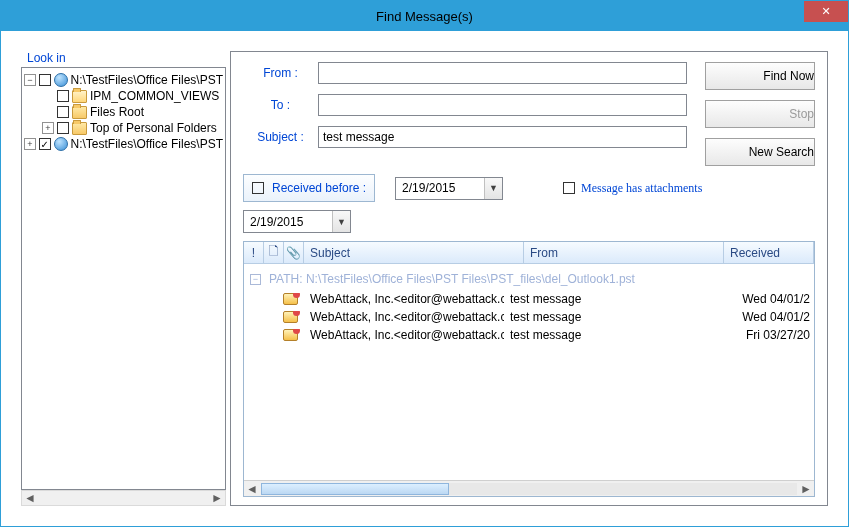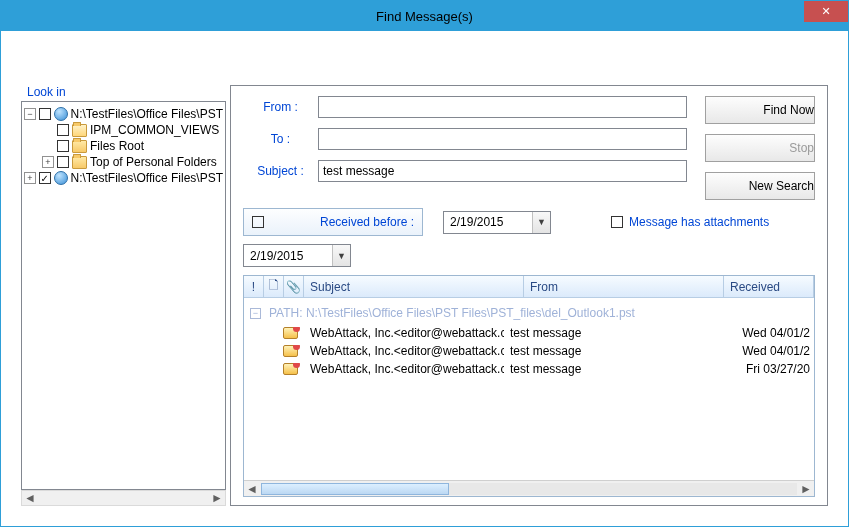--- a/index.html
+++ b/index.html
@@ -4,21 +4,21 @@
 <style>
 * { box-sizing: border-box; margin: 0; padding: 0; font-family: "Segoe UI", Tahoma, sans-serif; font-size: 12px; }
 body { background: #fff; width: 849px; height: 527px; overflow: hidden; }
 
 .window { width: 849px; height: 527px; border: 1px solid #2e9fd8; background: #fff; display: flex; flex-direction: column; }
 
 .titlebar { height: 30px; background: #2e9fd8; display: flex; align-items: center; position: relative; }
 .titlebar .title { position: absolute; left: 50%; transform: translateX(-50%); color: #000; font-size: 13px; }
 .titlebar .close-btn { position: absolute; right: 0; top: 0; width: 44px; height: 21px; background: #c75050; color: #fff; display: flex; align-items: center; justify-content: center; font-size: 11px; cursor: pointer; }
 
-.content { flex: 1; padding: 20px; display: flex; gap: 4px; background: #fff; margin-top: 34px; }
+.content { flex: 1; padding: 20px; display: flex; gap: 4px; background: #fff; }
 
 .tree-panel { width: 205px; display: flex; flex-direction: column; }
 .tree-label { color: #0046d5; font-size: 12px; margin-left: 6px; margin-bottom: 2px; }
 .tree-box { flex: 1; border: 1px solid #828790; background: #fff; overflow: hidden; padding: 4px 2px; }
 .tree-scroll { height: 16px; border: 1px solid #dadada; background: #f0f0f0; display: flex; align-items: center; }
 .tree-scroll .sb-arrow { width: 16px; height: 14px; display: flex; align-items: center; justify-content: center; color: #606060; cursor: pointer; }
 .tree-scroll .sb-track { flex: 1; }
 
 .tree-row { display: flex; align-items: center; height: 16px; white-space: nowrap; overflow: hidden; }
 .tree-indent { display: inline-block; width: 18px; height: 16px; }
@@ -38,30 +38,30 @@
 .form-right { width: 110px; display: flex; flex-direction: column; gap: 10px; margin-left: 18px; }
 
 .form-row { display: flex; align-items: center; }
 .form-row .lbl { width: 75px; color: #0046d5; text-align: center; }
 .form-row input[type=text] { flex: 1; height: 22px; border: 1px solid #828790; padding: 0 4px; outline: none; }
 
 .btn { height: 28px; border: 1px solid #a0a0a0; background: linear-gradient(#fdfdfd, #e8e8e8); cursor: pointer; display: flex; align-items: center; justify-content: flex-end; }
 .btn.disabled { color: #9a9a9a; cursor: default; }
 
 .inline-row { display: flex; align-items: center; gap: 20px; }
-.box-control { height: 28px; border: 1px solid #9db7d1; background: linear-gradient(#fdfeff, #eaf2fb); display: inline-flex; align-items: center; padding: 0 8px; gap: 48px; }
+.box-control { height: 28px; border: 1px solid #9db7d1; background: linear-gradient(#fdfeff, #eaf2fb); display: inline-flex; align-items: center; padding: 0 8px; }
 .box-control .cb { width: 12px; height: 12px; border: 1px solid #333; margin-right: 8px; cursor: pointer; display: inline-block; }
 .box-control .cb-label { color: #0046d5; }
 .date-dd { height: 23px; border: 1px solid #828790; background: #fff; display: inline-flex; align-items: center; min-width: 108px; }
 .date-dd .date-val { flex: 1; padding: 0 6px; }
 .date-dd .dd-arrow { width: 18px; height: 21px; border-left: 1px solid #c0c0c0; background: linear-gradient(#f8f8f8,#e4e4e4); display: flex; align-items: center; justify-content: center; cursor: pointer; color: #404040; font-size: 9px; }
 
 .attach-cb { display: inline-flex; align-items: center; margin-left: 40px; }
 .attach-cb .cb { width: 12px; height: 12px; border: 1px solid #333; margin-right: 6px; cursor: pointer; display: inline-block; }
-.attach-cb .txt { color: #0046d5; }
+.attach-cb .txt { color: #0046d5; font-family: Liberation Serif, serif; }
 
 .results { flex: 1; border: 1px solid #9db7d1; display: flex; flex-direction: column; overflow: hidden; }
 .results-header { height: 22px; background: linear-gradient(#f6fbff, #dbeafb); border-bottom: 1px solid #b7cde4; display: flex; }
 .results-header .col { border-right: 1px solid #b7cde4; display: flex; align-items: center; padding: 0 6px; color: #2a4a84; }
 .col-flag { width: 20px; justify-content: center; }
 .col-type { width: 20px; justify-content: center; }
 .col-att { width: 20px; justify-content: center; }
 .col-from { width: 200px; }
 .col-subj { flex: 1; }
 .col-recv { width: 90px; border-right: none; }

